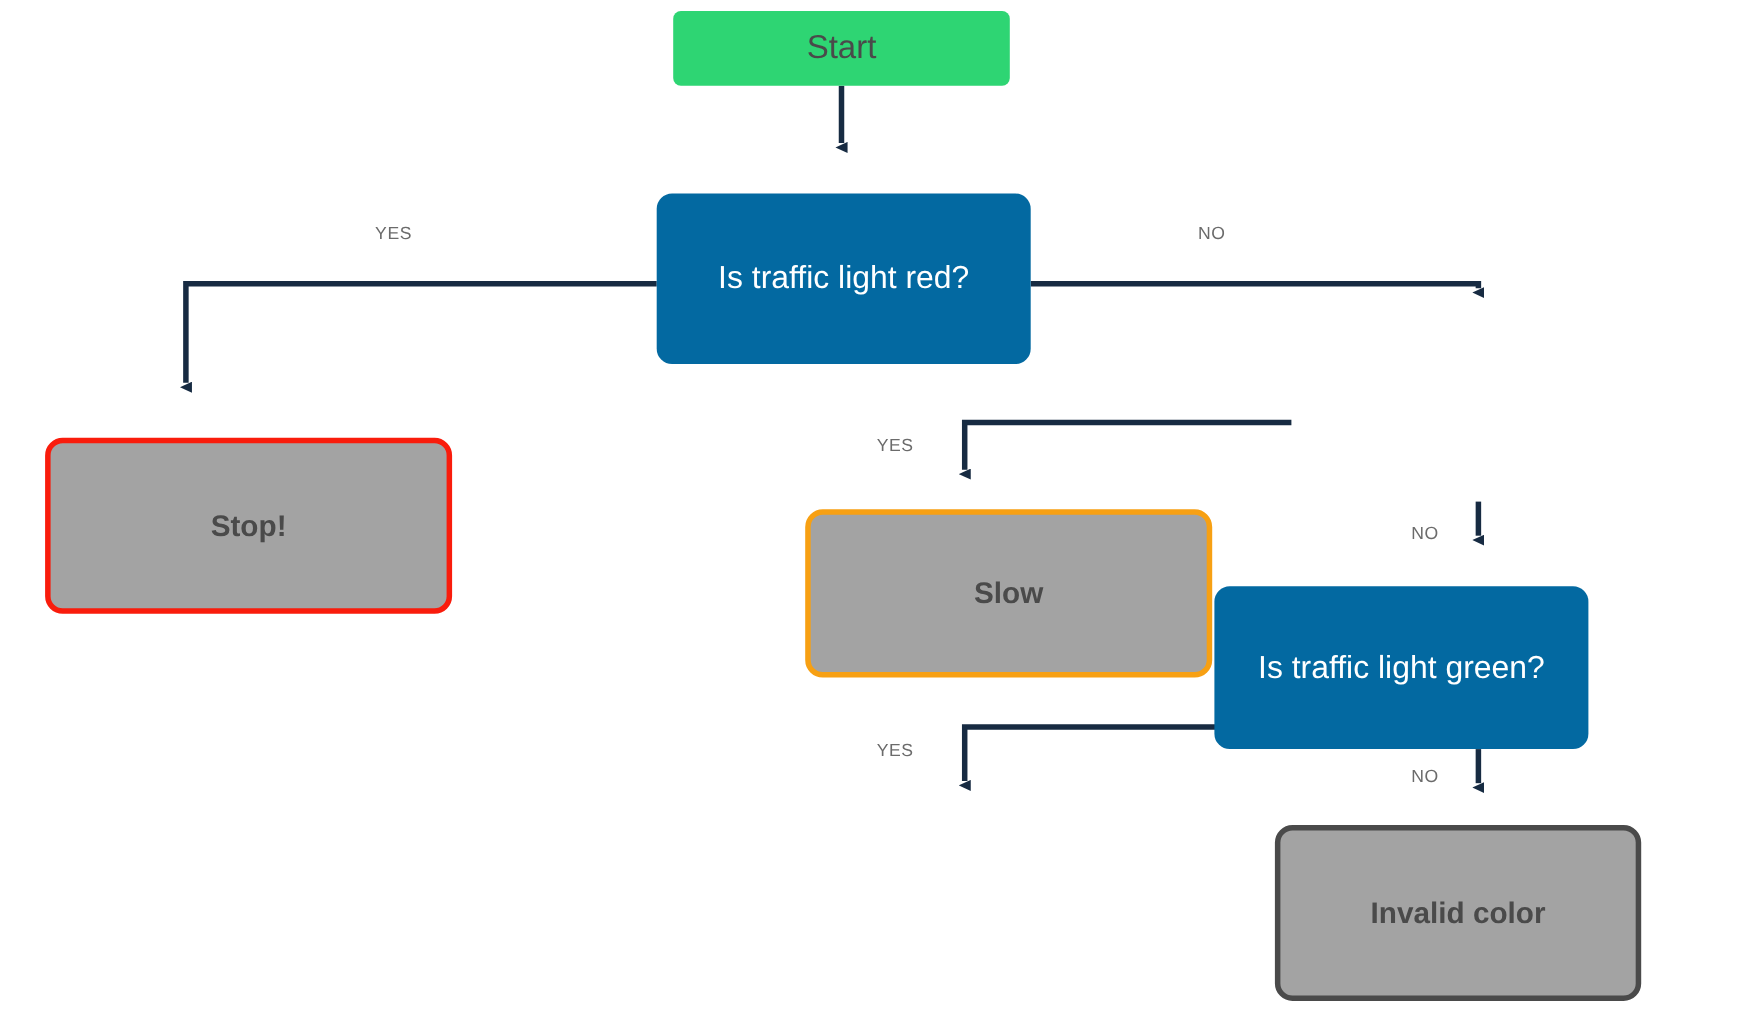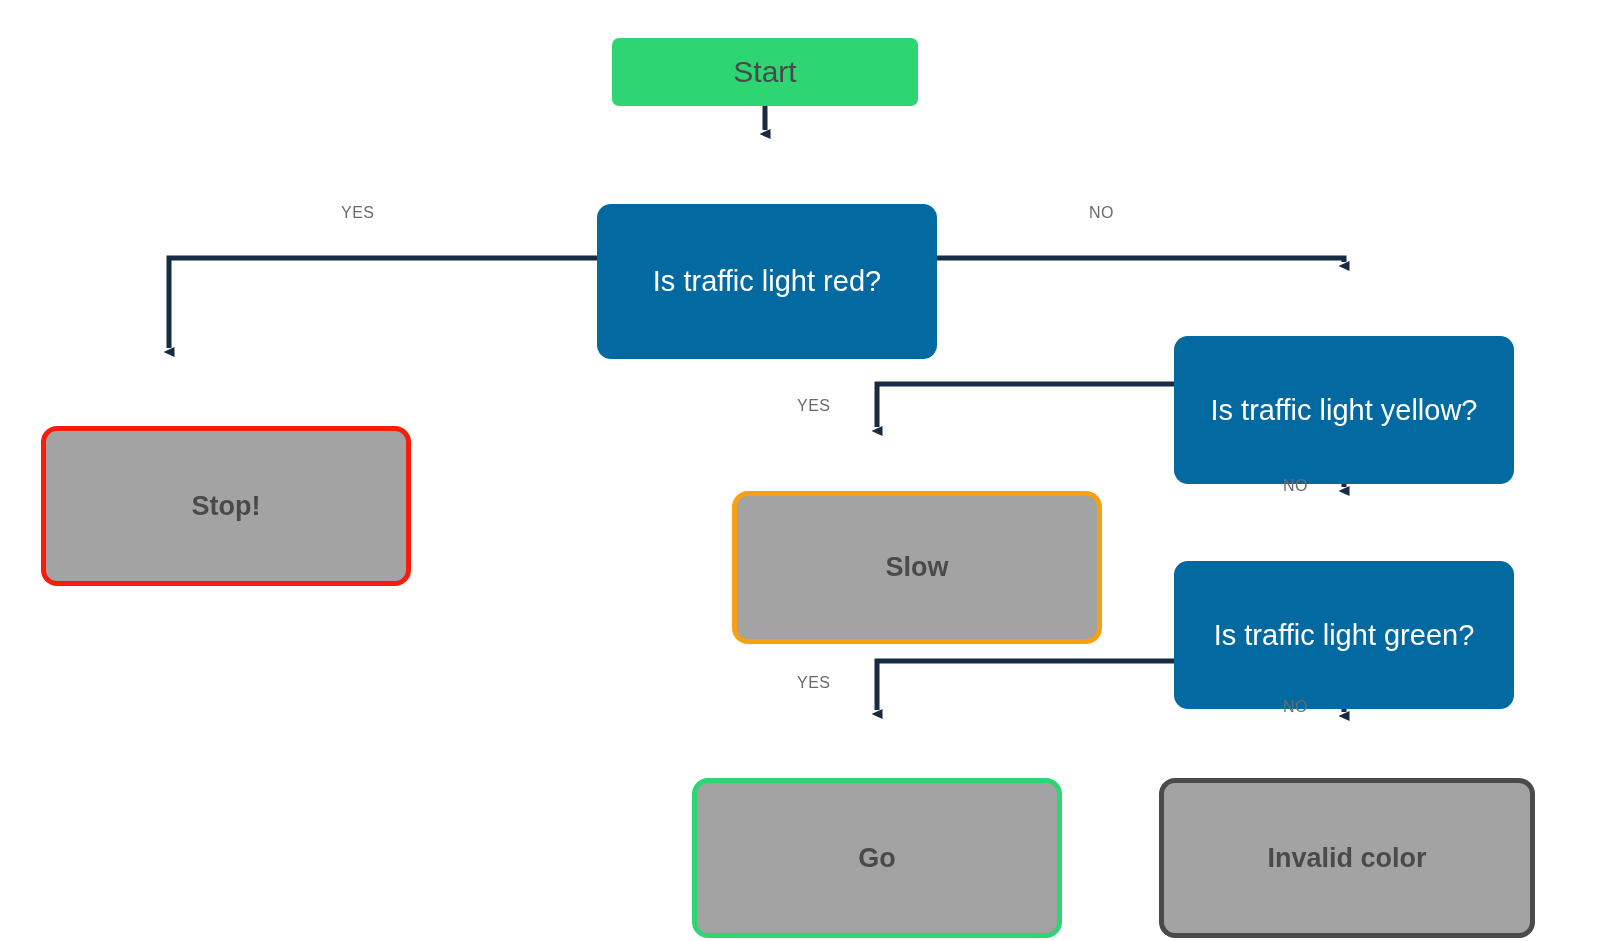--- a/index.html
+++ b/index.html
@@ -27,21 +27,20 @@
   }
   .node {
     position: absolute;
     box-sizing: border-box;
     display: flex;
     align-items: center;
     justify-content: center;
     text-align: center;
     border-radius: 12px;
     line-height: 1.2;
-    margin-top: 28px;
   }
   .node-start {
     background: #2ED573;
     color: #4a4a4a;
     font-size: 30px;
     font-weight: 400;
     border-radius: 7px;
   }
   .node-decision {
     background: #0369a1;
@@ -110,41 +109,35 @@
   </svg>
 
   <div class="node node-start" style="left:612px; top:10px; width:306px; height:68px;">
     <span>Start</span>
   </div>
 
   <div class="node node-decision" style="left:597px; top:176px; width:340px; height:155px;">
     <span>Is traffic light red?</span>
   </div>
 
-  <div class="node node-decision" style="left:1174px; top:308px; width:340px; height:148px;">
-    <span>Is traffic light yellow?</span>
-  </div>
 
-  <div class="node node-decision" style="left:1174px; top:533px; width:340px; height:148px;">
+  <div class="node node-decision" style="left:1104px; top:533px; width:340px; height:148px;">
     <span>Is traffic light green?</span>
   </div>
 
   <div class="node node-outcome" style="left:41px; top:398px; width:370px; height:160px; border-color:#F91C0C;">
     <span>Stop!</span>
   </div>
 
   <div class="node node-outcome" style="left:732px; top:463px; width:370px; height:153px; border-color:#F7A013;">
     <span>Slow</span>
   </div>
 
-  <div class="node node-outcome" style="left:692px; top:750px; width:370px; height:160px; border-color:#2ED573;">
-    <span>Go</span>
-  </div>
 
-  <div class="node node-outcome" style="left:1159px; top:750px; width:376px; height:160px; border-color:#4a4a4a;align-items:center;">
+  <div class="node node-outcome" style="left:1159px; top:750px; width:333px; height:160px; border-color:#4a4a4a;align-items:center;">
     <span>Invalid color</span>
   </div>
 
   <div class="edge-label" style="left:341px; top:204px;">YES</div>
 
   <div class="edge-label" style="left:1089px; top:204px;">NO</div>
 
   <div class="edge-label" style="left:797px; top:397px;">YES</div>
 
   <div class="edge-label" style="left:1283px; top:477px;">NO</div>

